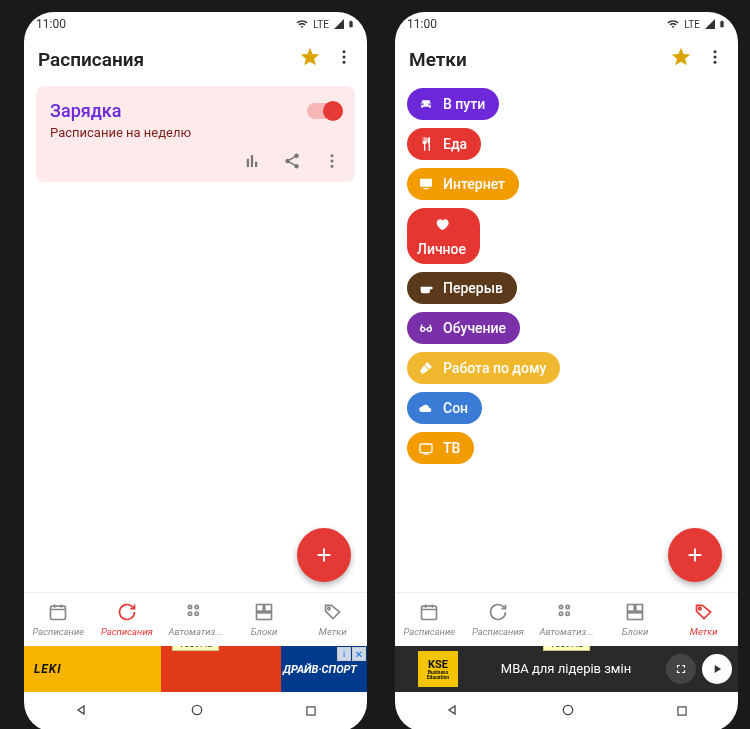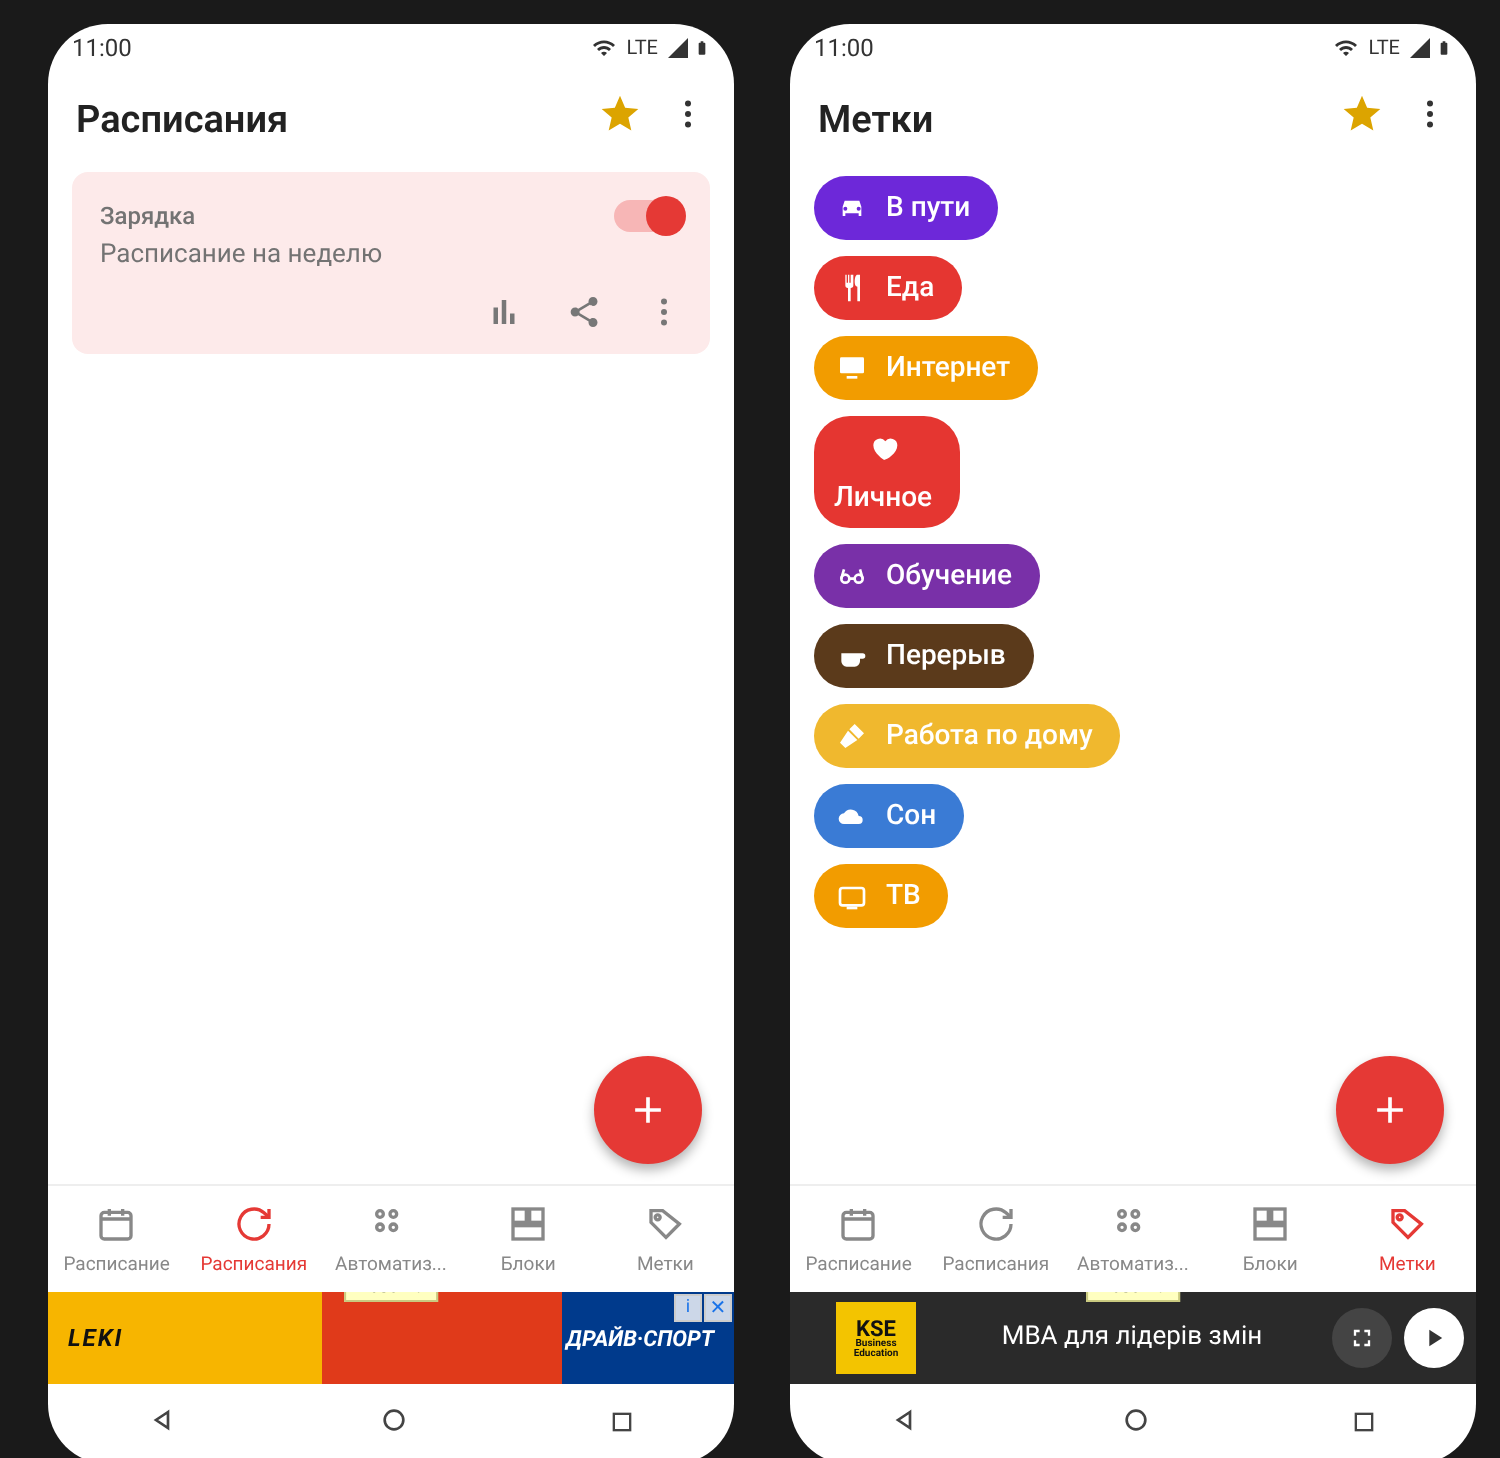--- a/index.html
+++ b/index.html
@@ -55,22 +55,22 @@
     background: #fdeaea;
     border-radius: 8px;
     padding: 14px 14px 8px;
     margin-top: 2px;
   }
   .card-head {
     display: flex;
     align-items: center;
     justify-content: space-between;
   }
-  .card-title { font-size: 12px; font-weight: 500; color: #737373; }
-  .card-sub { font-size: 13px; color: #737373; margin-top: 4px; }
+  .card-title { font-size: 18px; font-weight: 500; color: #6d28d9; }
+  .card-sub { font-size: 13px; color: #7f1d1d; margin-top: 4px; }
   .card-actions {
     display: flex;
     justify-content: flex-end;
     gap: 22px;
     margin-top: 12px;
     color: #777;
   }
   .toggle {
     width: 34px; height: 16px; border-radius: 10px;
     background: #f7b6b6; position: relative;
@@ -115,20 +115,21 @@
   .nav-item {
     flex: 1;
     display: flex;
     flex-direction: column;
     align-items: center;
     justify-content: center;
     gap: 2px;
     font-size: 9.5px;
     color: #888;
     overflow: hidden;
+    font-style: italic;
   }
   .nav-item.active { color: #e53935; }
   .nav-item .nlabel {
     white-space: nowrap;
     text-overflow: ellipsis;
     overflow: hidden;
     max-width: 100%;
     padding: 0 2px;
   }
   .ad-banner {
@@ -370,37 +371,37 @@
           <span>Интернет</span>
         </div>
         <div class="tag-chip" style="background: rgb(229, 54, 49); flex-direction: column;">
           <span class="ticon">
             <svg width="16" height="16" viewBox="0 0 24 24" fill="#fff">
               <path d="M12 21s-8-5-8-11a5 5 0 019-3 5 5 0 019 3c0 6-8 11-10 11z"></path>
             </svg>
           </span>
           <span>Личное</span>
         </div>
+        <div class="tag-chip" style="background: rgb(91, 58, 27);">
+          <span class="ticon">
+            <svg width="16" height="16" viewBox="0 0 24 24" fill="#fff">
+              <path d="M4 10h14v6a4 4 0 01-4 4H8a4 4 0 01-4-4v-6zm14 0h2a2 2 0 010 4h-2M6 4v3M10 4v3M14 4v3"></path>
+            </svg>
+          </span>
+          <span>Перерыв</span>
+        </div>
         <div class="tag-chip" style="background: rgb(121, 48, 168);">
           <span class="ticon">
             <svg width="16" height="16" viewBox="0 0 24 24" fill="none" stroke="#fff" stroke-width="2">
               <circle cx="7" cy="14" r="3"></circle>
               <circle cx="17" cy="14" r="3"></circle>
               <path d="M10 14h4M4 14l2-7M20 14l-2-7"></path>
             </svg>
           </span>
           <span>Обучение</span>
-        </div>
-        <div class="tag-chip" style="background: rgb(91, 58, 27);">
-          <span class="ticon">
-            <svg width="16" height="16" viewBox="0 0 24 24" fill="#fff">
-              <path d="M4 10h14v6a4 4 0 01-4 4H8a4 4 0 01-4-4v-6zm14 0h2a2 2 0 010 4h-2M6 4v3M10 4v3M14 4v3"></path>
-            </svg>
-          </span>
-          <span>Перерыв</span>
         </div>
         <div class="tag-chip" style="background: rgb(240, 184, 46);">
           <span class="ticon">
             <svg width="16" height="16" viewBox="0 0 24 24" fill="#fff">
               <path d="M14 3l7 7-4 4-7-7 4-4zM9 8l-6 9 4 4 9-6-7-7z"></path>
             </svg>
           </span>
           <span>Работа по дому</span>
         </div>
         <div class="tag-chip" style="background: rgb(58, 123, 213);">

